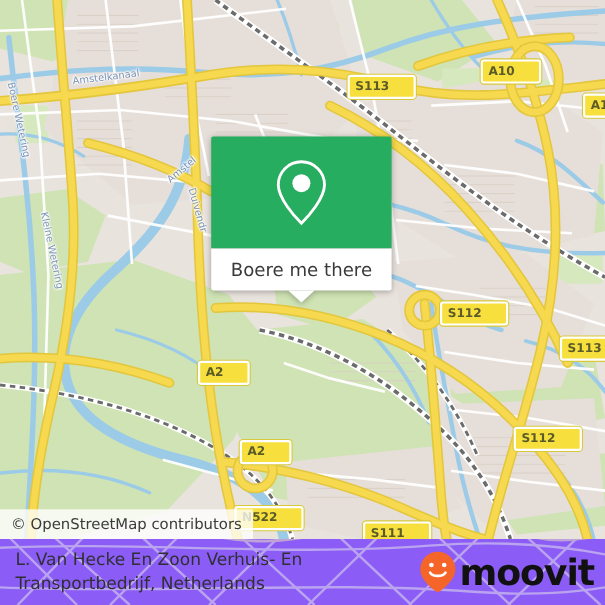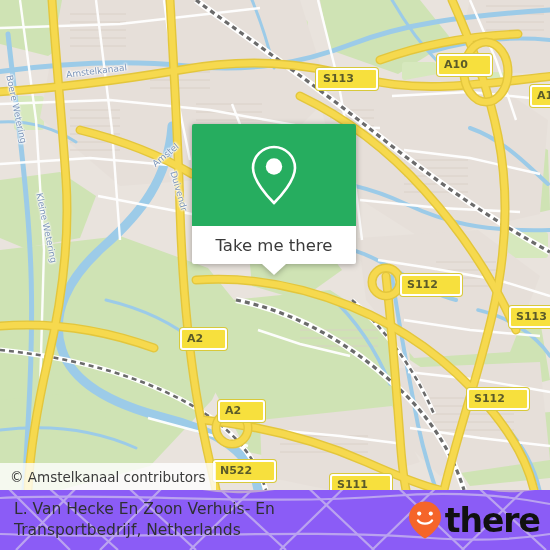--- a/index.html
+++ b/index.html
@@ -334,33 +334,33 @@
     <div class="shield" style="left:530px; top:85px;">A1</div>
     <div class="shield" style="left:400px; top:274px;">S112</div>
     <div class="shield" style="left:509px; top:306px;">S113</div>
     <div class="shield" style="left:467px; top:388px;">S112</div>
     <div class="shield" style="left:180px; top:328px;">A2</div>
     <div class="shield" style="left:218px; top:400px;">A2</div>
     <div class="shield" style="left:213px; top:460px;">N522</div>
     <div class="shield" style="left:330px; top:474px;">S111</div>
 
     <div id="attribution">
-      <span>© Amstelkanaal contributors</span>
+      <span>© OpenStreetMap contributors</span>
     </div>
   </div>
 
   <div id="callout">
     <div id="callout-green">
       <svg width="50" height="62" viewBox="0 0 50 62">
         <path d="M25 3 C13.4 3 4 12.4 4 24 C4 36.5 19 53 25 59 C31 53 46 36.5 46 24 C46 12.4 36.6 3 25 3 Z" fill="none" stroke="#ffffff" stroke-width="2.6"></path>
         <circle cx="25" cy="22.5" r="8.2" fill="#ffffff"></circle>
       </svg>
     </div>
     <div id="callout-white">
-      <span id="callout-label">Take me there</span>
+      <span id="callout-label">Boere me there</span>
       <div id="callout-tail"></div>
     </div>
   </div>
 
   <div id="footer">
 
     <svg id="footer-watermark" viewBox="0 0 550 60">
       <g stroke="#e9e9e9" stroke-width="2.2" fill="none">
         <path d="M0,-10 L70,60 M40,-10 L118,60 M120,-10 L196,60 M210,-10 L286,60 M300,-10 L374,60 M390,-10 L464,60 M470,-10 L546,60"></path>
         <path d="M100,60 L170,-10 M190,60 L262,-10 M280,60 L352,-10 M372,60 L444,-10 M462,60 L534,-10 M16,60 L84,-10"></path>
@@ -375,17 +375,17 @@
 
     <div id="footer-title">L. Van Hecke En Zoon Verhuis- En Transportbedrijf, Netherlands</div>
 
     <div id="brand">
       <svg width="36" height="40" viewBox="0 0 36 40">
         <path d="M18 1.5 C9.2 1.5 2 8.6 2 17.4 C2 26.8 13 35.6 18 38.5 C23 35.6 34 26.8 34 17.4 C34 8.6 26.8 1.5 18 1.5 Z" fill="#f5652a"></path>
         <circle cx="12.2" cy="13.6" r="2.1" fill="#ffffff"></circle>
         <circle cx="23.8" cy="13.6" r="2.1" fill="#ffffff"></circle>
         <path d="M11 20.5 C13.4 24.6 22.6 24.6 25 20.5" fill="none" stroke="#ffffff" stroke-width="2.4" stroke-linecap="round"></path>
       </svg>
-      <span id="brand-name">there</span>
+      <span id="brand-name">moovit</span>
     </div>
   </div>
 
 </div>
 
 </body></html>

